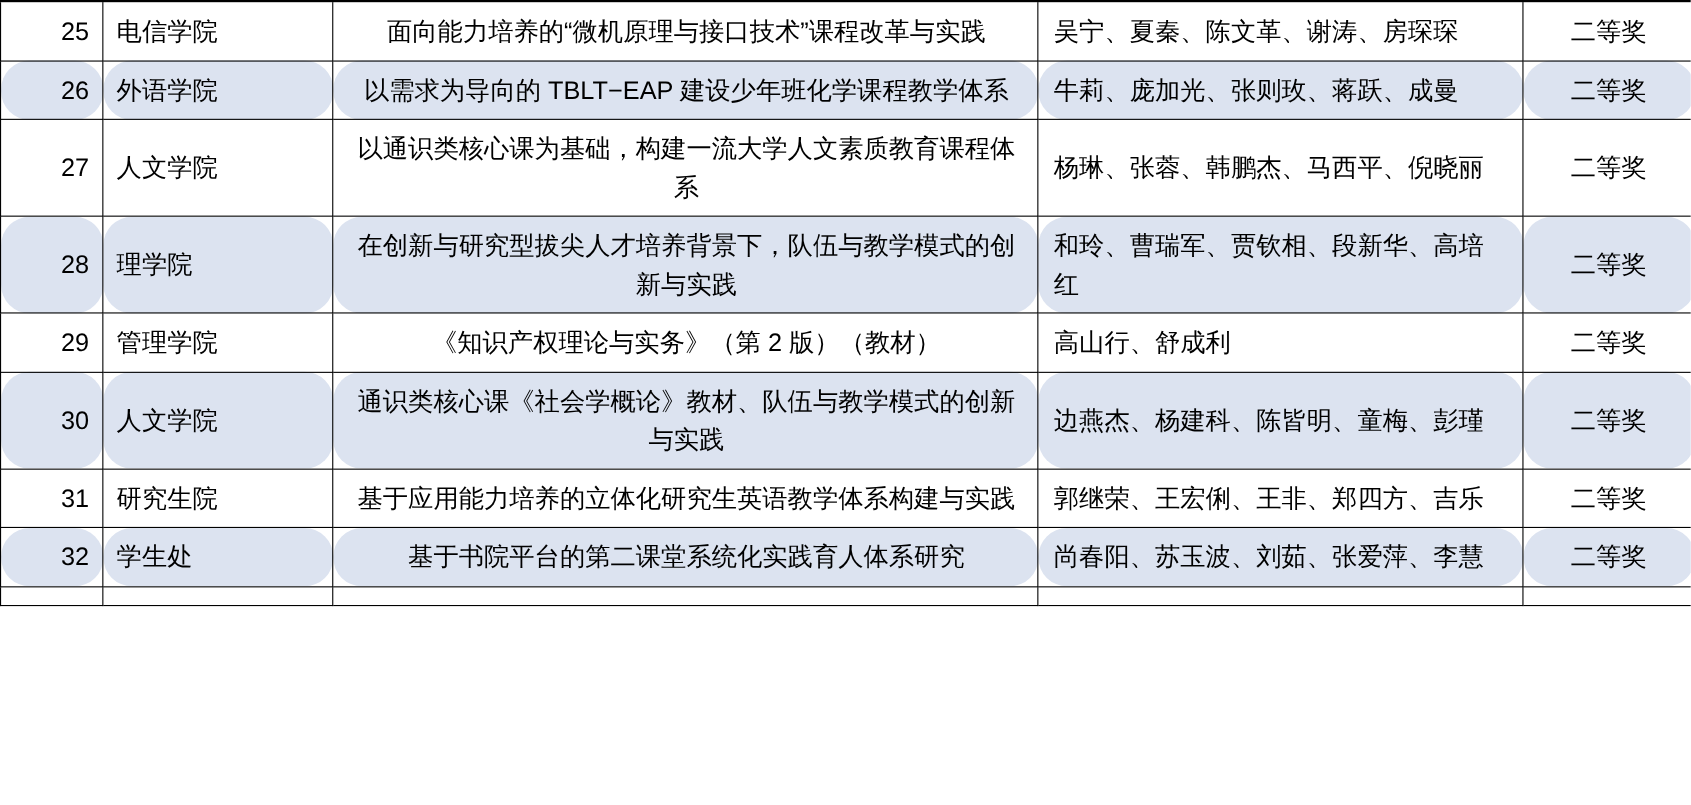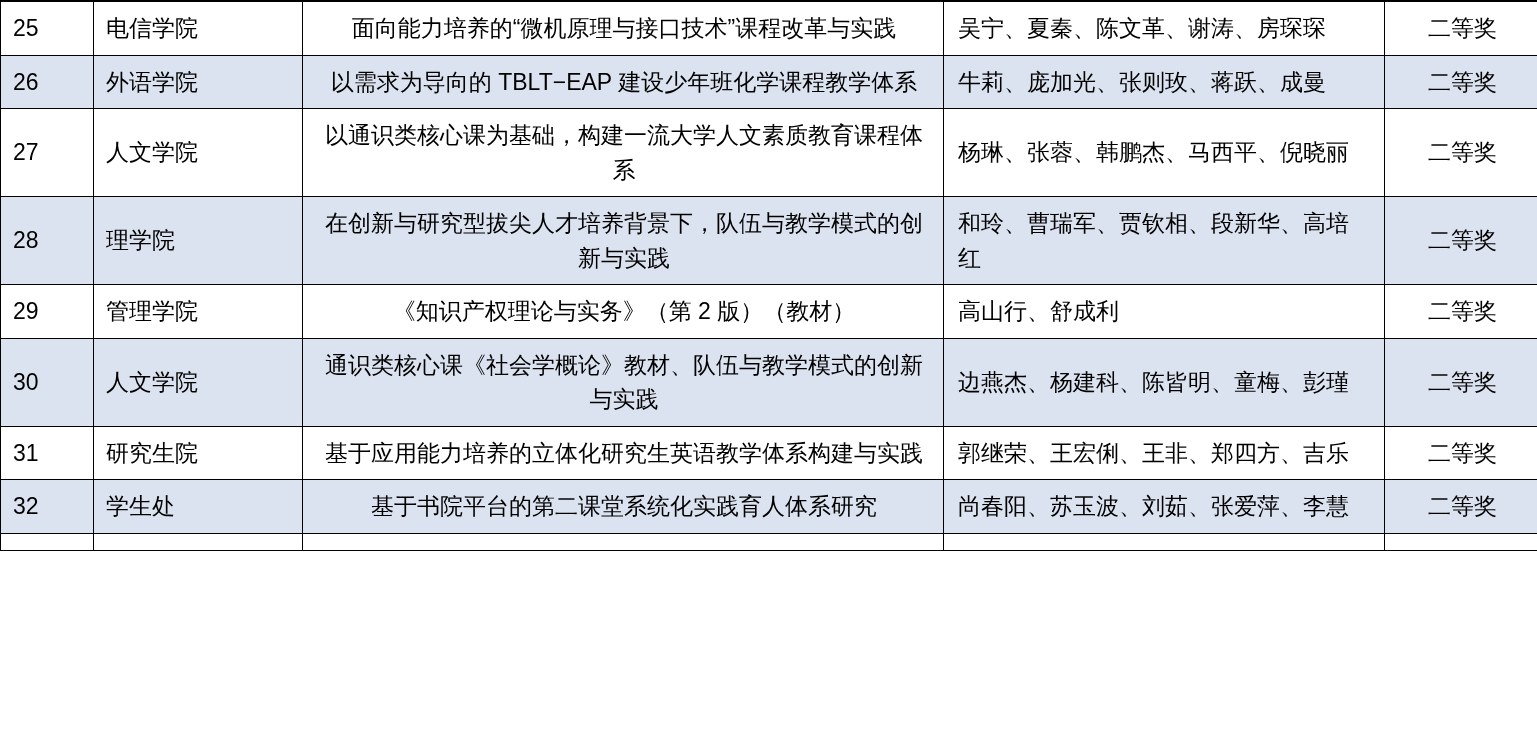--- a/index.html
+++ b/index.html
@@ -25,24 +25,25 @@
     vertical-align: middle;
     font-size: 23px;
     color: #000;
     line-height: 1.5;
   }
   tr.row-odd td {
     background: #ffffff;
   }
   tr.row-even td {
     background: #dce3f0;
+    border-radius: 26px;
   }
   .col-index {
     width: 92px;
-    text-align: left;
+    text-align: right;
   }
   .col-unit {
     width: 208px;
     text-align: left;
   }
   .col-title {
     width: 640px;
     text-align: center;
   }
   .col-people {

